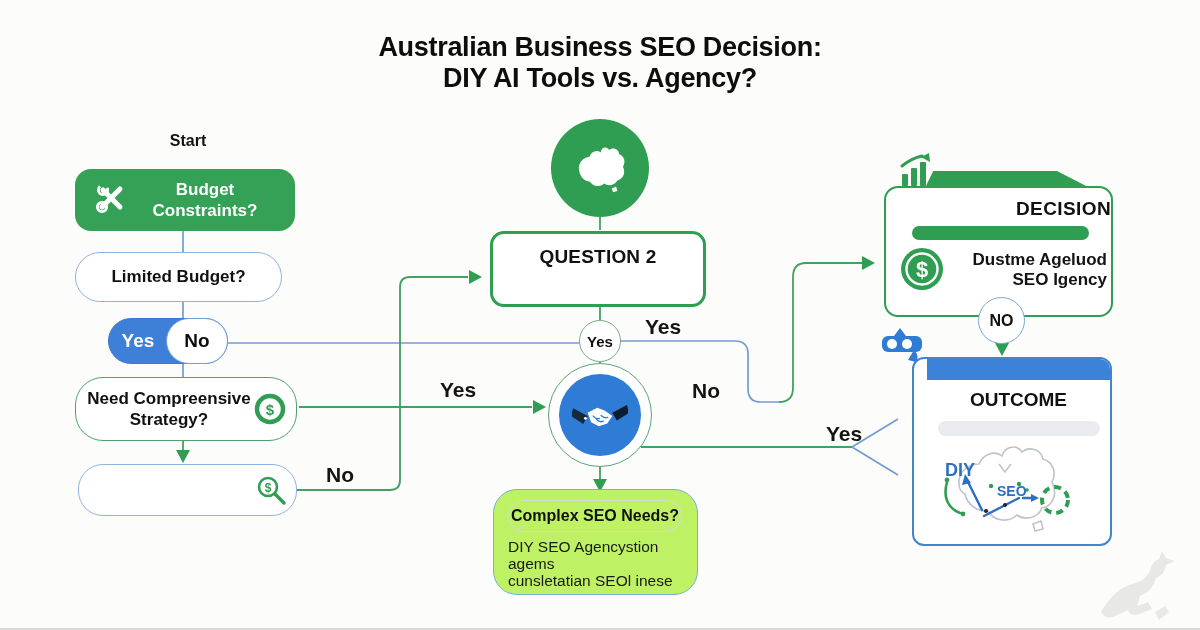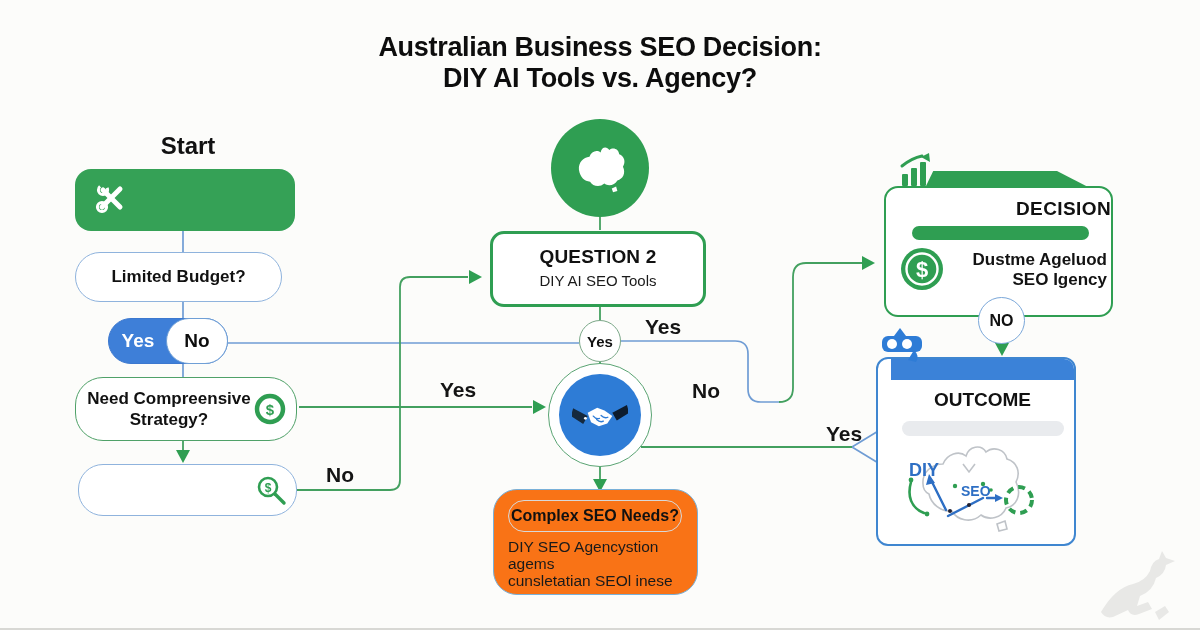--- a/index.html
+++ b/index.html
@@ -3,39 +3,39 @@
 <meta charset="utf-8">
 <style>
   html,body{margin:0;padding:0;background:#e8e8e8;}
   .canvas{position:relative;width:1200px;height:630px;background:#fcfcfa;overflow:hidden;
           font-family:"Liberation Sans",sans-serif;color:#111;}
   .abs{position:absolute;}
   .wires{position:absolute;left:0;top:0;z-index:1;}
   .node{position:absolute;z-index:2;box-sizing:border-box;}
   .title{width:100%;text-align:center;font-weight:700;font-size:27px;line-height:31px;
          letter-spacing:-0.3px;color:#0d0d0d;}
-  .start{font-size:24px;font-weight:700;text-align:center;}
+  .start{font-size:16px;font-weight:700;text-align:center;}
   .greenbox{background:#35a156;border-radius:16px;color:#fff;display:flex;align-items:center;
             justify-content:flex-start;padding-left:18px;}
   .greenbox .lbl{font-weight:700;font-size:17px;line-height:21px;text-align:center;flex:1;padding-right:14px;}
   .outline-blue{background:#fff;border:1.6px solid #8fb3dd;border-radius:25px;display:flex;
                 align-items:center;justify-content:center;font-weight:700;font-size:17px;}
   .outline-green{background:#fff;border:1.8px solid #4fa168;border-radius:28px;display:flex;
                  align-items:center;justify-content:center;font-weight:700;font-size:17px;}
   .pill{background:#3e7fd8;border:1.6px solid #3c78cf;border-radius:23px;display:flex;}
   .pill .yes{flex:1;color:#fff;font-weight:700;font-size:19px;display:flex;align-items:center;justify-content:center;}
   .pill .no{width:60px;background:#fff;border:1.4px solid #6f9fd6;border-radius:23px;color:#0d0d0d;
             font-weight:700;font-size:19px;display:flex;align-items:center;justify-content:center;margin:-1px;}
   .qbox{background:#fff;border:3px solid #2f9e52;border-radius:14px;text-align:center;padding-top:12px;}
   .qbox .t1{font-weight:800;font-size:19px;letter-spacing:0.2px;}
   .qbox .t2{font-size:15px;margin-top:4px;color:#1a1a1a;}
   .circle{border-radius:50%;display:flex;align-items:center;justify-content:center;}
   .yescircle{background:#fff;border:1.5px solid #7ba888;font-weight:700;font-size:15px;}
   .edge-label{font-weight:700;font-size:21px;color:#141414;z-index:3;text-align:center;}
-  .complexbox{background:#f97316;border:1.8px solid #79b0d8;border-radius:24px;padding:10px 0 0 14px;}
+  .complexbox{background:#bef264;border:1.8px solid #79b0d8;border-radius:24px;padding:10px 0 0 14px;}
   .complexbox .head{width:172px;height:30px;border:1.2px solid #d8d8d8;border-radius:16px;display:flex;
                     align-items:center;justify-content:center;font-weight:700;font-size:16px;}
   .complexbox .body{margin-top:6px;font-size:15.5px;line-height:17px;color:#1a1a1a;}
   .decisionbox{background:#fff;border:2px solid #2f9e52;border-radius:14px;}
   .dec-title{font-weight:800;font-size:19px;letter-spacing:0.4px;text-align:right;}
   .greenbar{background:#2f9e52;border-radius:7px;}
   .graybar{background:#e9ebee;border-radius:8px;}
   .dec-text{font-size:17px;font-weight:600;line-height:20px;color:#131313;text-align:right;}
   .nocircle{background:#fff;border:1.8px solid #7aa7d9;font-weight:800;font-size:16px;z-index:4;}
   .outcomebox{background:#fff;border:2px solid #3f86d0;border-radius:12px;overflow:hidden;}
@@ -94,20 +94,21 @@
     <span>
       <svg width="36" height="36" viewBox="0 0 36 36">
         <g stroke="#fff" stroke-width="5" stroke-linecap="round">
           <path d="M10,10 L27,27"></path>
           <path d="M27,9 L9,27"></path>
         </g>
         <circle cx="9" cy="27" r="4.6" fill="none" stroke="#fff" stroke-width="3"></circle>
         <circle cx="10" cy="10" r="4.6" fill="none" stroke="#fff" stroke-width="3" stroke-dasharray="18 8"></circle>
       </svg>
     </span>
+    <span class="lbl">Budget Constraints?</span>
   </div>
 
   <div class="node outline-blue" style="left:75px;top:252px;width:207px;height:50px;">
     <span>Limited Budget?</span>
   </div>
 
   <div class="node pill" style="left:108px;top:318px;width:120px;height:46px;">
     <span class="yes">Yes</span>
     <span class="no">No</span>
   </div>
@@ -134,21 +135,20 @@
 
   <div class="node circle" style="left:551px;top:119px;width:98px;height:98px;background:#2f9e52;">
     <svg width="62" height="56" viewBox="0 0 100 90">
       <path fill="#fff" d="M16,48 C15,36 23,28 33,27 C36,18 45,15 51,20 C52,11 61,9 65,16 C71,11 80,14 81,23 C89,26 92,35 87,43 C92,53 87,63 78,65 C74,73 63,75 57,70 C49,77 38,74 34,67 C25,67 18,60 16,48 Z"></path>
       <path fill="#fff" d="M69,78 l7,-3 2,7 -7,2 z"></path>
     </svg>
   </div>
 
   <div class="node qbox" style="left:490px;top:231px;width:216px;height:76px;">
     <div class="t1">QUESTION 2</div>
-    <div class="t2">DIY AI SEO Tools</div>
   </div>
 
   <div class="node circle yescircle" style="left:579px;top:320px;width:42px;height:42px;">
     <span>Yes</span>
   </div>
 
   <div class="node circle" style="left:548px;top:363px;width:104px;height:104px;background:#fff;border:1.5px solid #5aa473;">
     <div class="circle" style="width:82px;height:82px;background:#2e7cd6;">
       <svg width="56" height="56" viewBox="0 0 100 100">
         <path d="M2,38 L28,52 L20,66 L-2,52 Z" fill="#15293e"></path>
@@ -209,21 +209,21 @@
   <div class="node" style="left:880px;top:328px;z-index:4;">
     <svg width="44" height="36" viewBox="0 0 44 36">
       <polygon points="14,8 20,0 26,8" fill="#2e7cd6"></polygon>
       <rect x="2" y="8" width="40" height="16" rx="6" fill="#2e7cd6"></rect>
       <circle cx="12" cy="16" r="5" fill="#fff"></circle>
       <circle cx="27" cy="16" r="5" fill="#fff"></circle>
       <path d="M34,22 q6,6 2,12 l-8,-2 z" fill="#2e7cd6"></path>
     </svg>
   </div>
 
-  <div class="node outcomebox" style="left:876px;top:357px;width:200px;height:189px;padding-left:13px;">
+  <div class="node outcomebox" style="left:912px;top:357px;width:200px;height:189px;padding-left:13px;">
     <div class="outcome-head"></div>
     <div class="outcome-title">OUTCOME</div>
     <div class="graybar" style="margin:10px auto 0;width:162px;height:15px;"></div>
     <svg width="190" height="112" viewBox="0 0 190 112" style="display:block;margin:2px auto 0;">
       <path d="M32,46 C31,34 41,26 52,26 C56,16 68,12 75,18 C78,8 90,6 95,14 C102,8 114,11 116,21 C126,24 130,34 125,44 C131,56 126,68 115,70 C111,80 98,83 90,77 C80,86 66,82 61,73 C50,74 40,66 38,56 C34,54 32,50 32,46 Z
                M72,26 l6,8 6,-8" fill="none" stroke="#bfc3c8" stroke-width="1.6"></path>
       <path d="M106,86 l8,-3 2,8 -8,2 z" fill="none" stroke="#bfc3c8" stroke-width="1.6"></path>
       <text x="18" y="38" font-size="18" font-weight="bold" fill="#2e6fc4" font-family="Liberation Sans, sans-serif">DIY</text>
       <text x="70" y="58" font-size="14" font-weight="bold" fill="#2e6fc4" font-family="Liberation Sans, sans-serif">SEO</text>
       <g stroke="#2e6fc4" stroke-width="2.4" fill="none" stroke-linecap="round">

